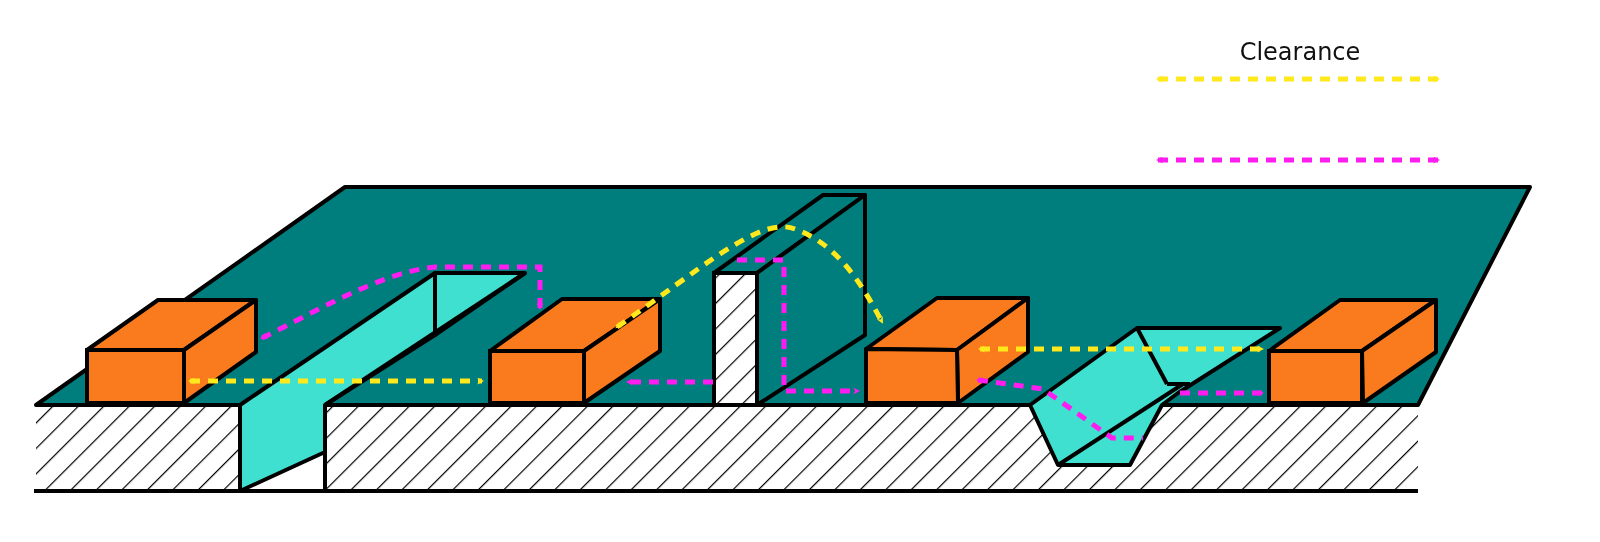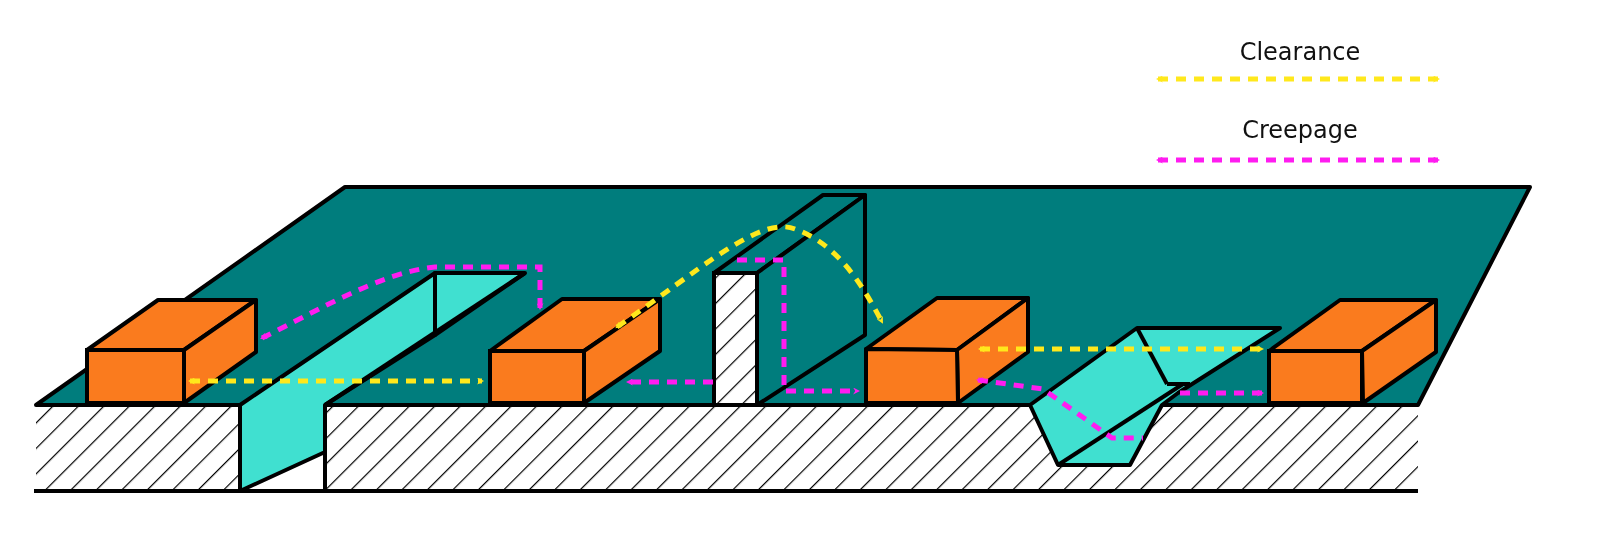--- a/index.html
+++ b/index.html
@@ -106,14 +106,13 @@
       <path d="M1180,393 L1262,393" marker-end="url(#arrM)"></path>
     </g>
 
     <g>
       <path d="M1158,79 L1438,79" fill="none" stroke="#FFE81C" stroke-width="5" stroke-dasharray="10 8" marker-start="url(#arrY)" marker-end="url(#arrY)"></path>
       <path d="M1158,160 L1438,160" fill="none" stroke="#FF1CF0" stroke-width="5" stroke-dasharray="10 8" marker-start="url(#arrM)" marker-end="url(#arrM)"></path>
     </g>
   </svg>
 
   <div id="legend-clearance-label" class="legend-label">Clearance</div>
-  <div id="legend-creepage-label" class="legend-label">Creepage</div>
 </div>
 
 </body></html>

